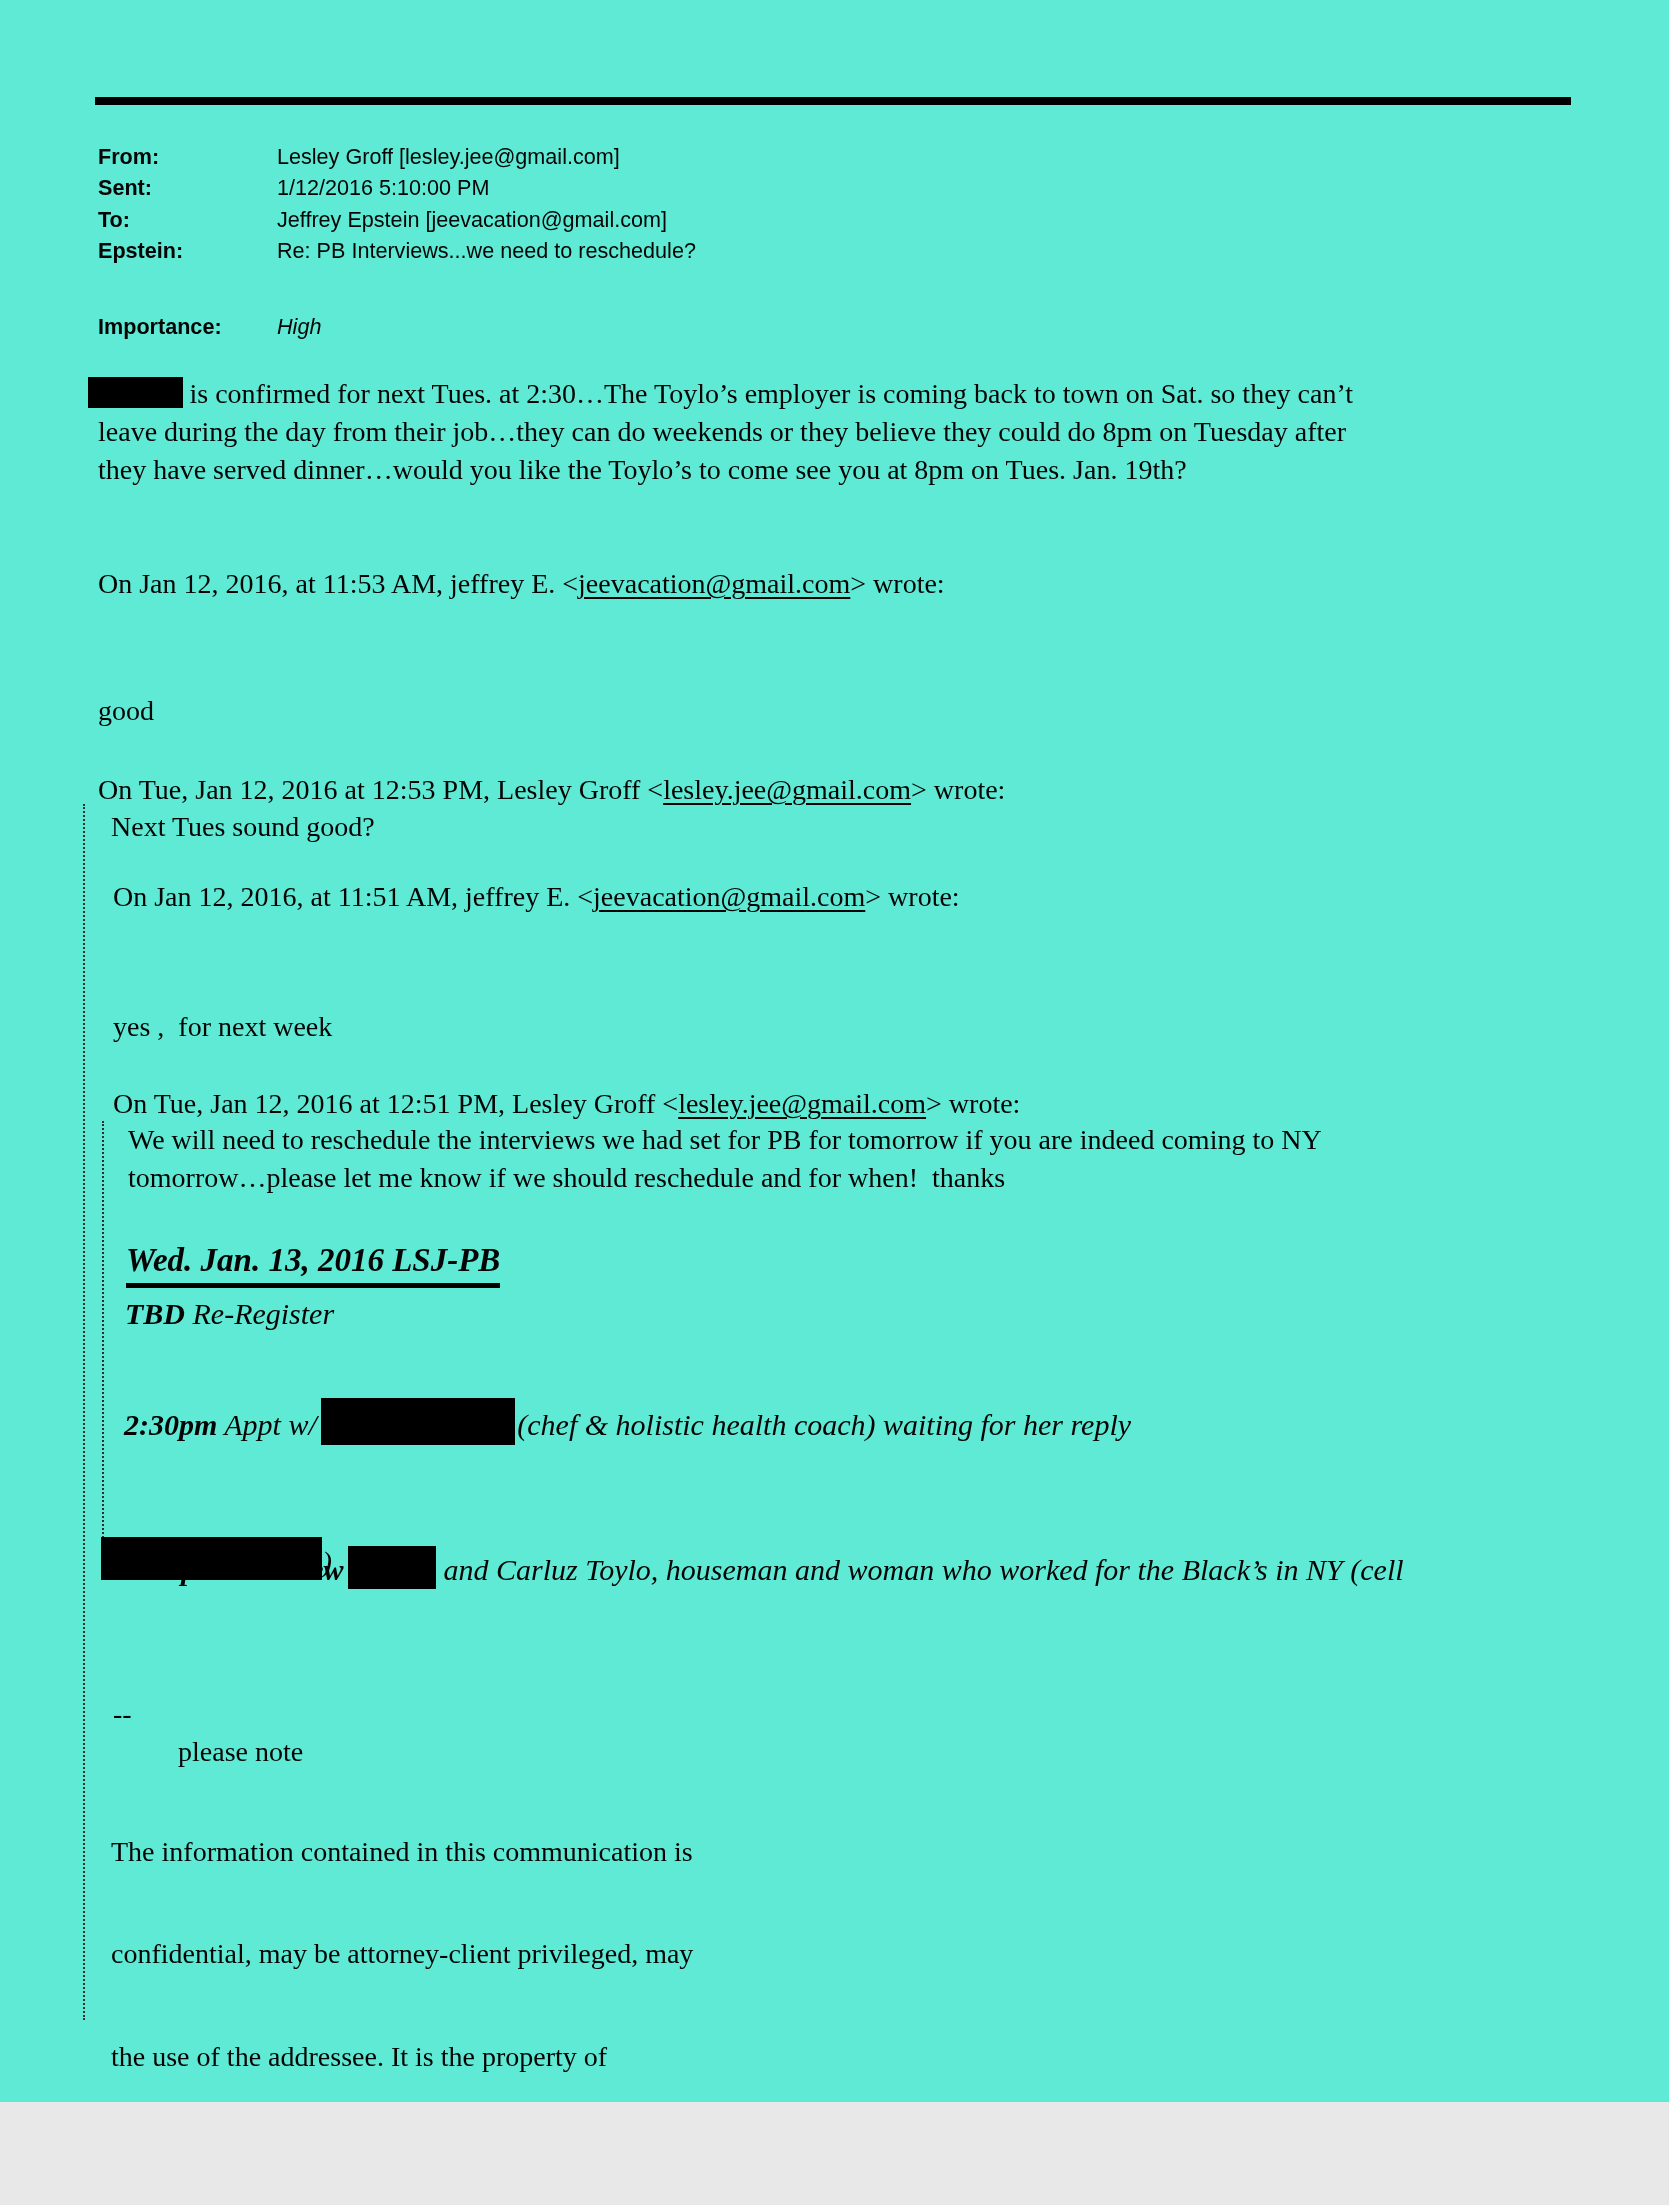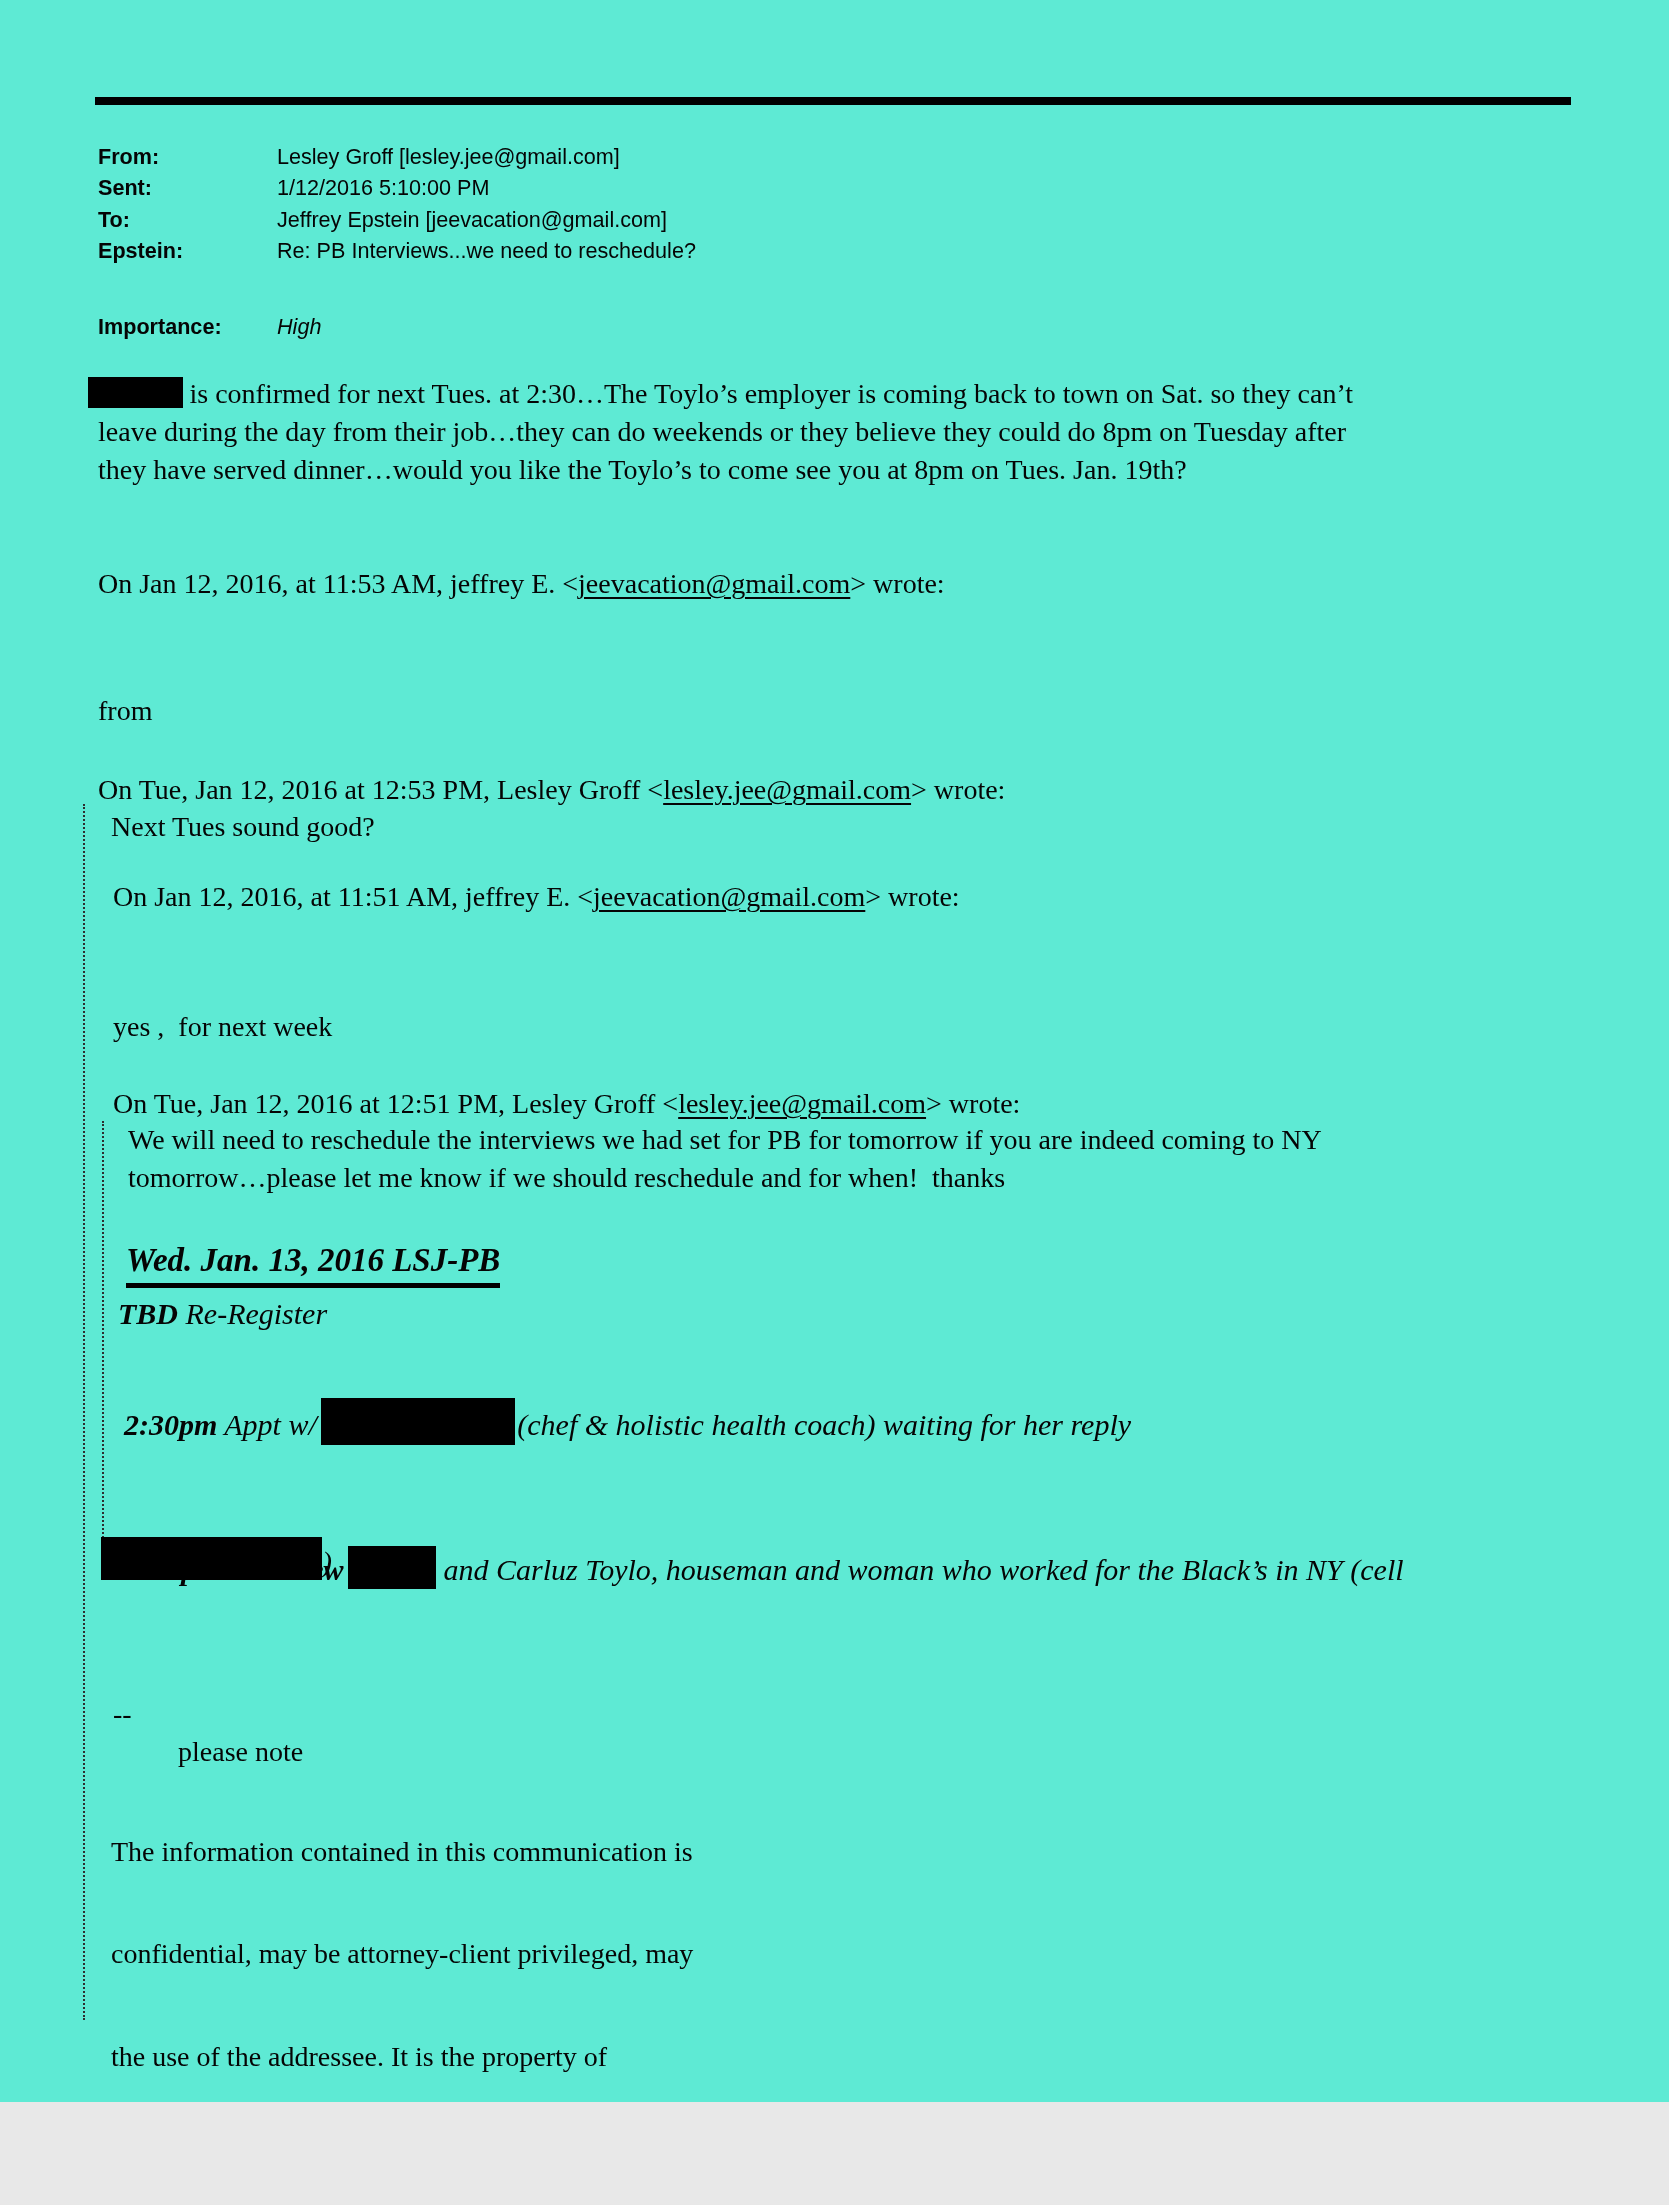--- a/index.html
+++ b/index.html
@@ -79,41 +79,41 @@
   <div class="qbar" style="left:102px; top:1121px; height:456px;"></div>
 
   <div>
     <div class="t serif" style="left:88px; top:377px;"><span class="redact inline" style="width:95px; height:31px; margin-right:6.5px;"></span><span>is confirmed for next Tues. at 2:30…The Toylo’s employer is coming back to town on Sat. so they can’t</span></div>
     <div class="t serif" style="left:98px; top:415px;">leave during the day from their job…they can do weekends or they believe they could do 8pm on Tuesday after</div>
     <div class="t serif" style="left:98px; top:453px;">they have served dinner…would you like the Toylo’s to come see you at 8pm on Tues. Jan. 19th?</div>
   </div>
 
   <div class="t serif" style="left:98px; top:567px;"><span>On Jan 12, 2016, at 11:53 AM, jeffrey E. &lt;</span><span class="email">jeevacation@gmail.com</span><span>&gt; wrote:</span></div>
 
-  <div class="t serif" style="left:98px; top:694px;">from</div>
+  <div class="t serif" style="left:98px; top:694px;">good</div>
 
   <div class="t serif" style="left:98px; top:773px;"><span>On Tue, Jan 12, 2016 at 12:53 PM, Lesley Groff &lt;</span><span class="email">lesley.jee@gmail.com</span><span>&gt; wrote:</span></div>
 
   <div class="t serif" style="left:111px; top:810px;">Next Tues sound good?</div>
 
   <div class="t serif" style="left:113px; top:880px;"><span>On Jan 12, 2016, at 11:51 AM, jeffrey E. &lt;</span><span class="email">jeevacation@gmail.com</span><span>&gt; wrote:</span></div>
 
   <div class="t serif" style="left:113px; top:1010px;">yes ,  for next week</div>
 
   <div class="t serif" style="left:113px; top:1087px;"><span>On Tue, Jan 12, 2016 at 12:51 PM, Lesley Groff &lt;</span><span class="email">lesley.jee@gmail.com</span><span>&gt; wrote:</span></div>
 
   <div>
     <div class="t serif" style="left:128px; top:1123px;">We will need to reschedule the interviews we had set for PB for tomorrow if you are indeed coming to NY</div>
     <div class="t serif" style="left:128px; top:1161px;">tomorrow…please let me know if we should reschedule and for when!  thanks</div>
   </div>
 
   <div>
     <div class="t" style="left:126px; top:1241px;"><span class="sched-head">Wed. Jan. 13, 2016 LSJ-PB</span></div>
 
-    <div class="t sched" style="left:118px; top:1296px;"><span class="b">TBD</span><span> Re-Register</span></div>
+    <div class="t sched" style="left:125px; top:1296px;"><span class="b">TBD</span><span> Re-Register</span></div>
 
     <div class="t sched" style="left:124px; top:1398px;"><span class="b">2:30pm</span><span> Appt w/</span><span class="redact inline" style="width:194px; height:47px; vertical-align:-10.5px; margin-left:3.9px; margin-right:2.6px;"></span><span>(chef &amp; holistic health coach) waiting for her reply</span></div>
 
     <div class="t sched" style="left:126px; top:1498px;margin-top:48px;"><span class="b">4:00pm Interview</span><span class="redact inline" style="width:88px; height:43px; vertical-align:-9.2px; margin-left:4.6px;"></span><span> and Carluz Toylo, houseman and woman who worked for the Black’s in NY (cell</span></div>
 
     <div class="t sched" style="left:101px; top:1537px;"><span class="redact inline" style="width:221px; height:43px; vertical-align:bottom;"></span><span>)</span></div>
   </div>
 
   <div>
     <div class="t serif" style="left:113px; top:1697px;">--</div>

